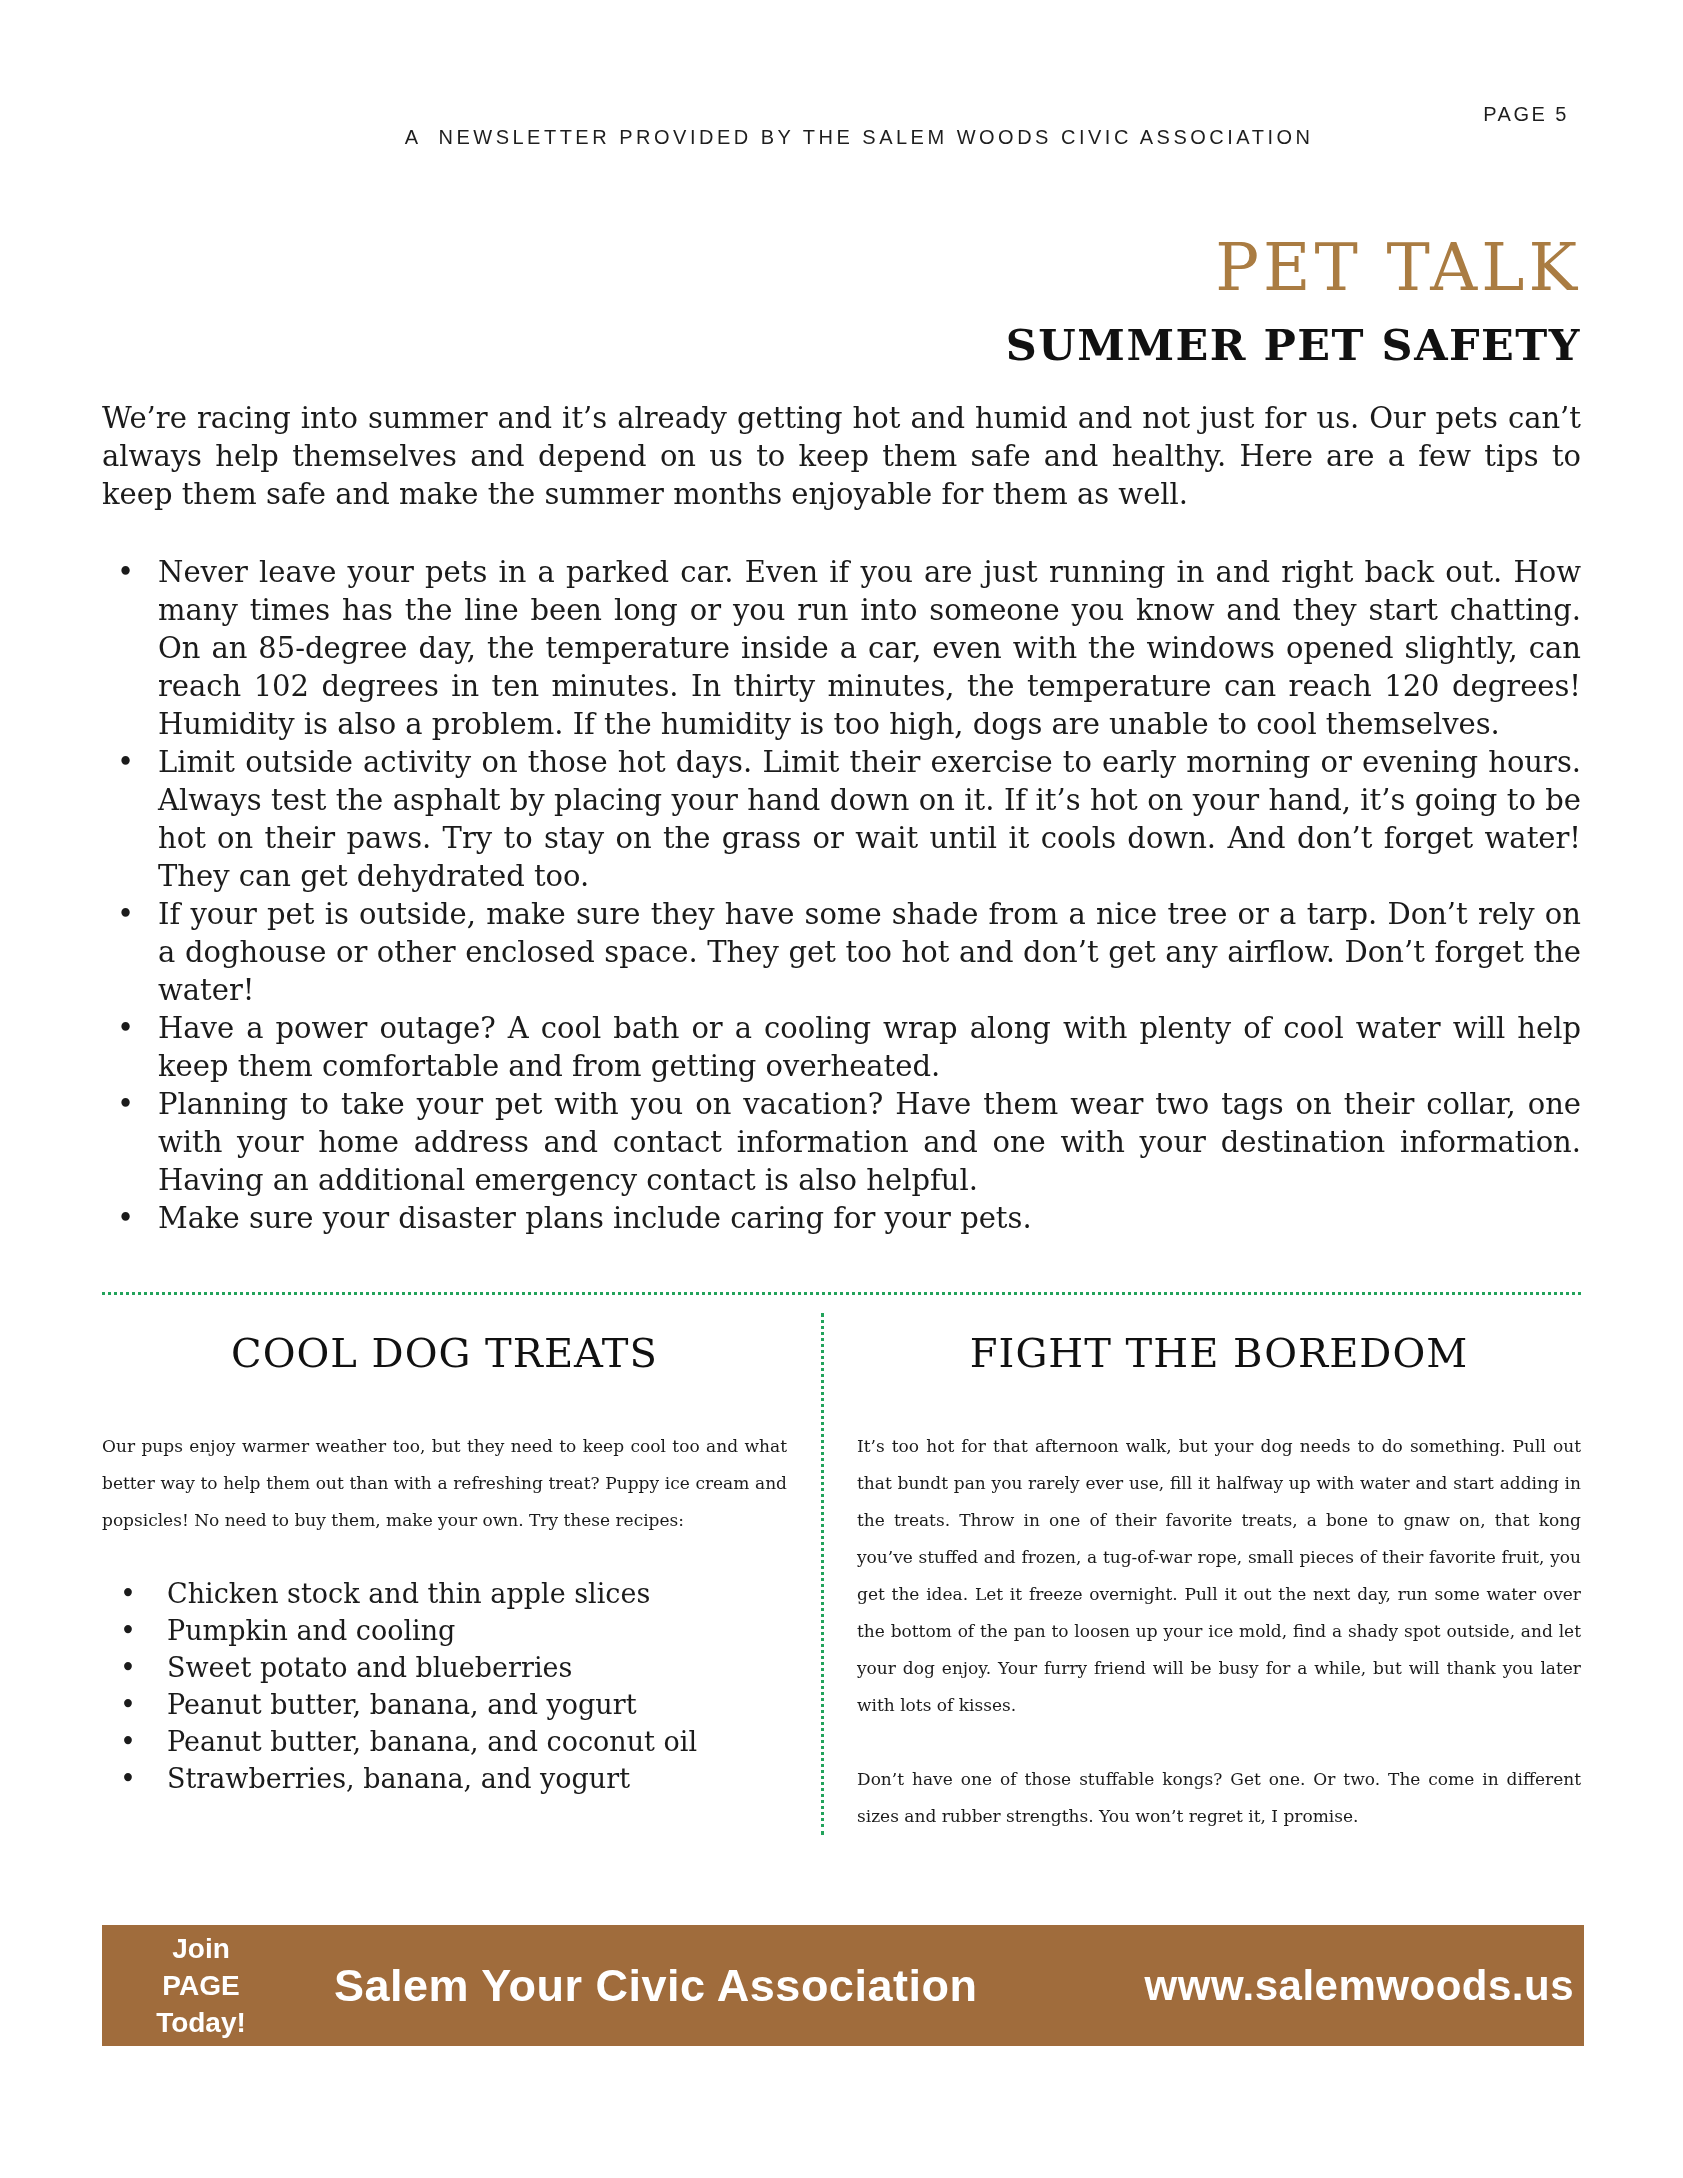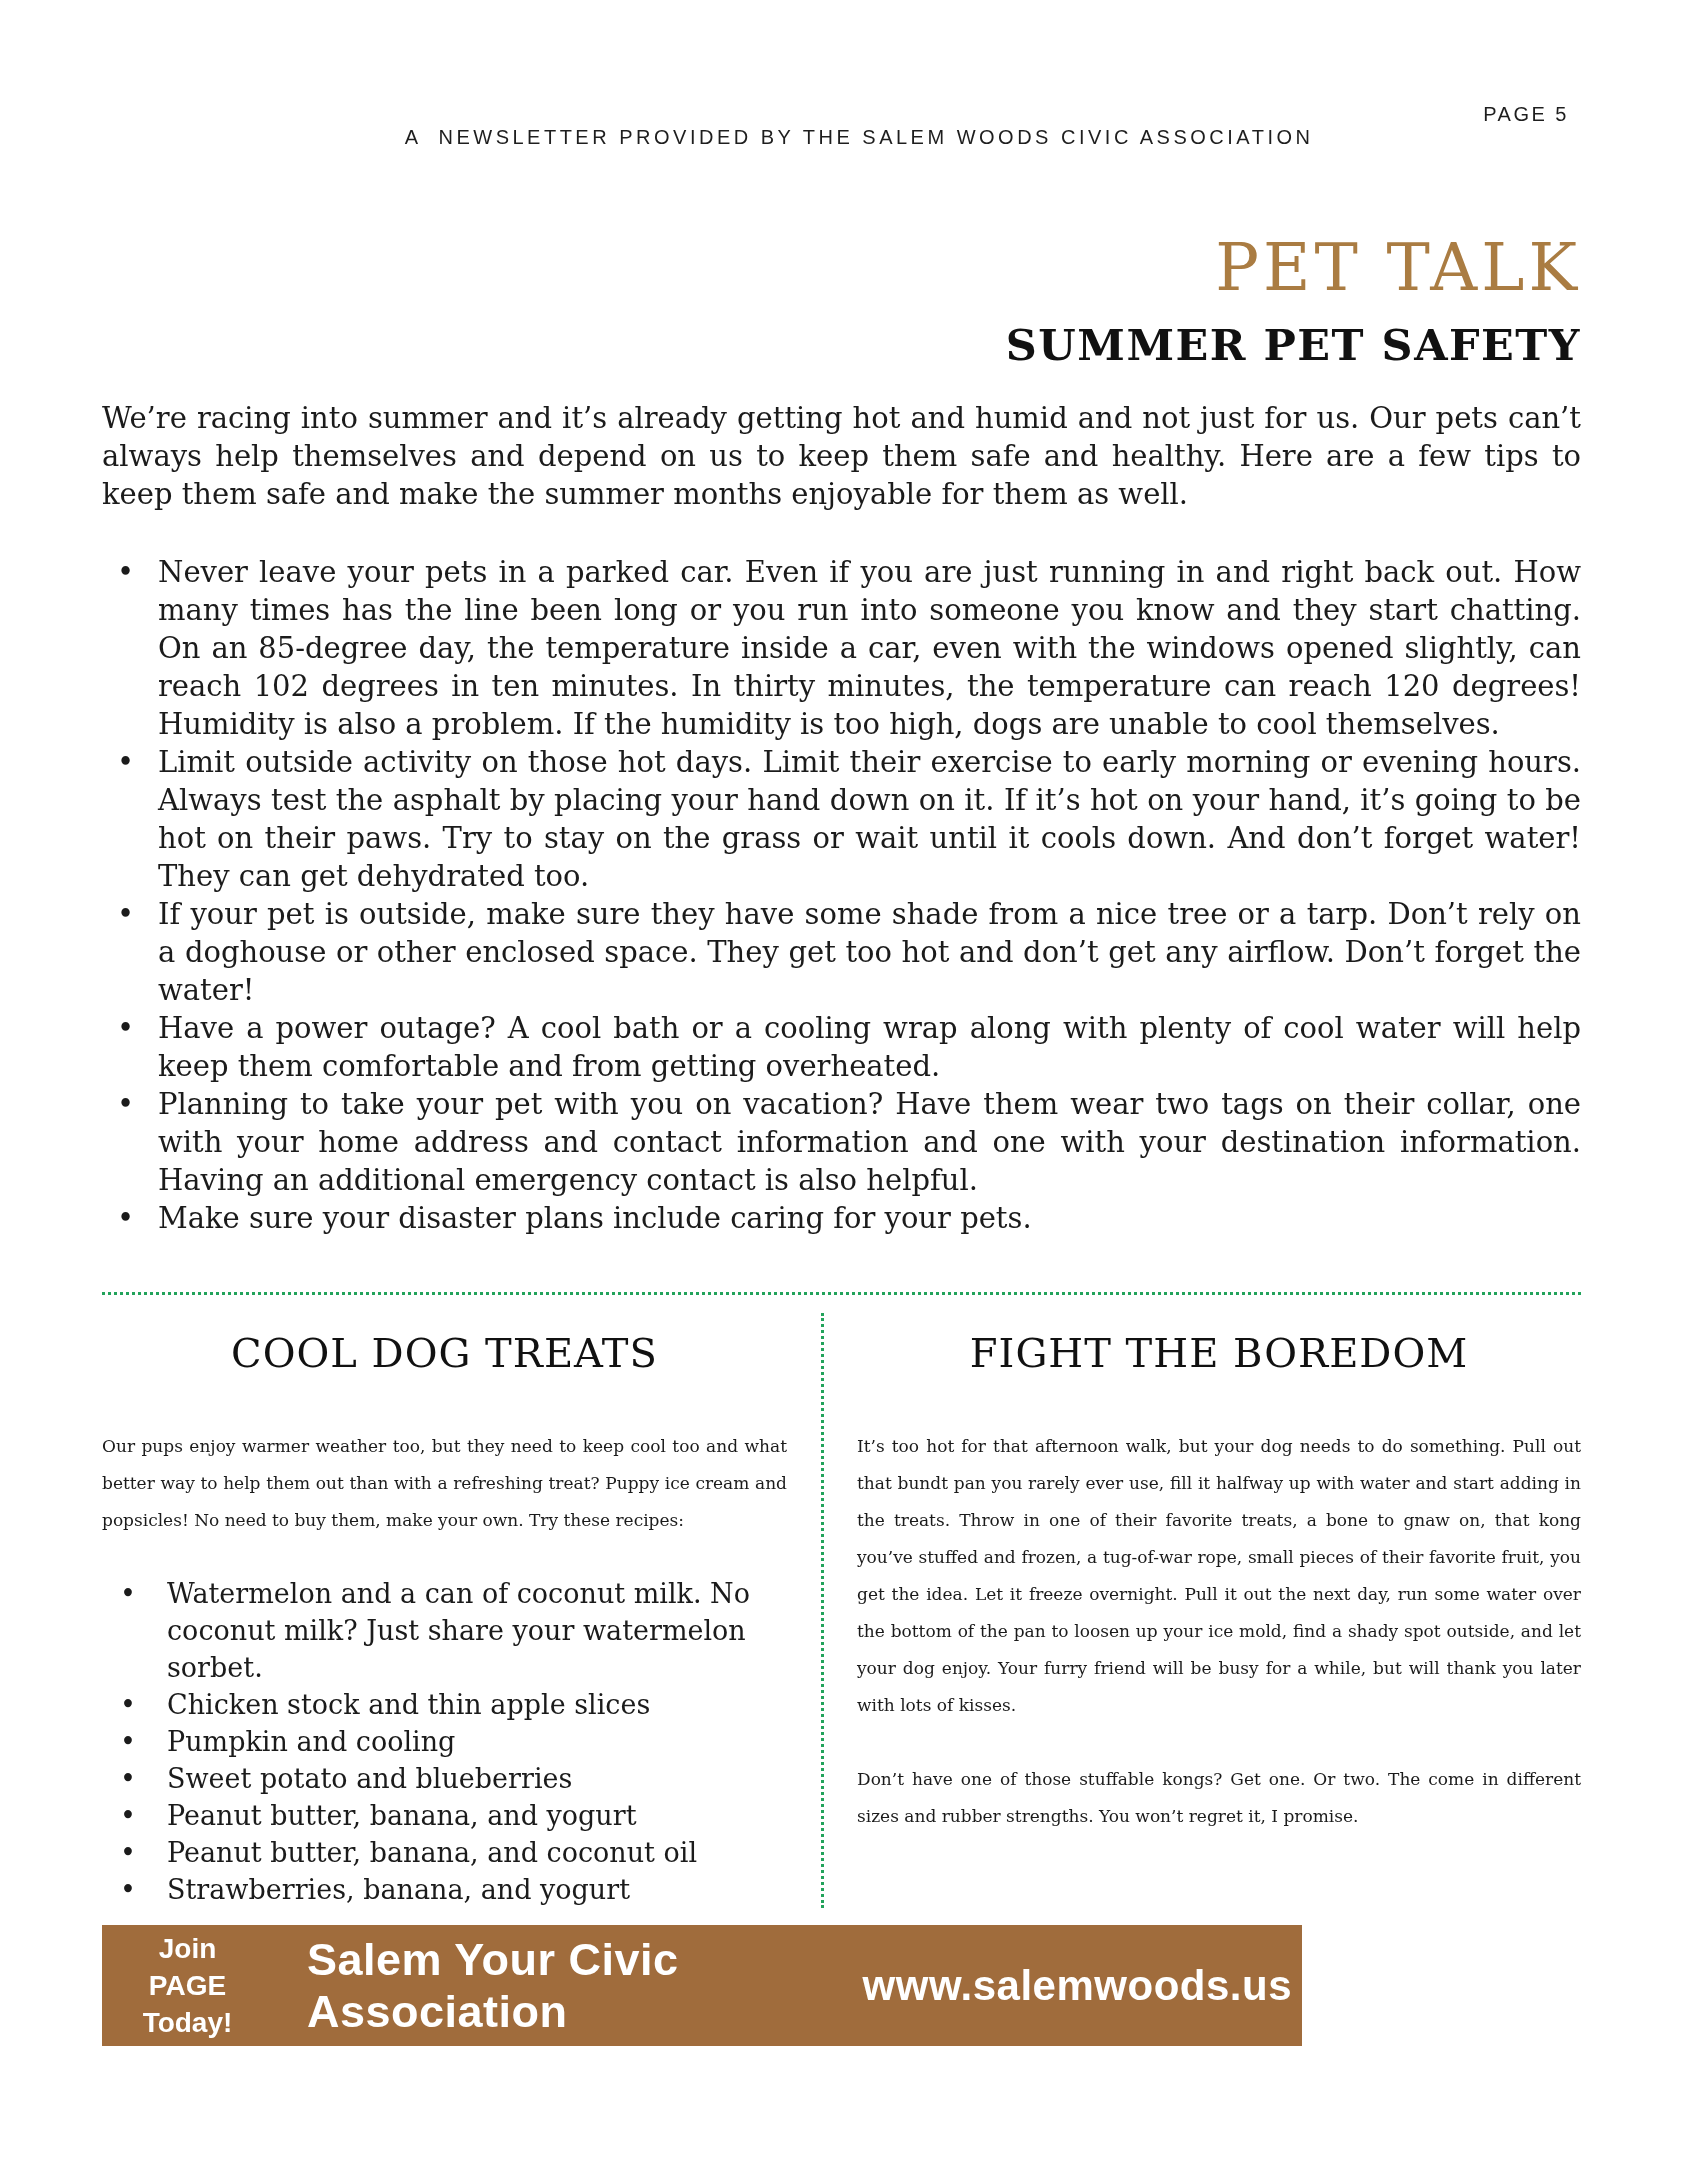--- a/index.html
+++ b/index.html
@@ -112,21 +112,21 @@
     content: "\2022";
     position: absolute;
     left: 18px;
     top: 0;
   }
 
   .footer-bar {
     position: absolute;
     left: 102px;
     top: 1925px;
-    width: 1200px;
+    width: 1482px;
     height: 121px;
     background: #a06c3c;
     color: #ffffff;
     font-family: "Liberation Sans", sans-serif;
     display: flex;
     align-items: center;
   }
   .join-block {
     width: 198px;
     text-align: center;
@@ -173,21 +173,20 @@
     </ul>
   </section>
 
   <div class="divider"></div>
 
   <div class="columns">
     <section class="col-left">
       <h3 class="col-heading">COOL DOG TREATS</h3>
       <p class="col-text">Our pups enjoy warmer weather too, but they need to keep cool too and what better way to help them out than with a refreshing treat? Puppy ice cream and popsicles! No need to buy them, make your own. Try these recipes:</p>
       <ul class="recipe-list">
-        <li>Watermelon and a can of coconut milk. No coconut milk? Just share your watermelon sorbet.</li>
         <li>Chicken stock and thin apple slices</li>
         <li>Pumpkin and cooling</li>
         <li>Sweet potato and blueberries</li>
         <li>Peanut butter, banana, and yogurt</li>
         <li>Peanut butter, banana, and coconut oil</li>
         <li>Strawberries, banana, and yogurt</li>
       </ul>
     </section>
 
     <div class="col-divider"></div>

